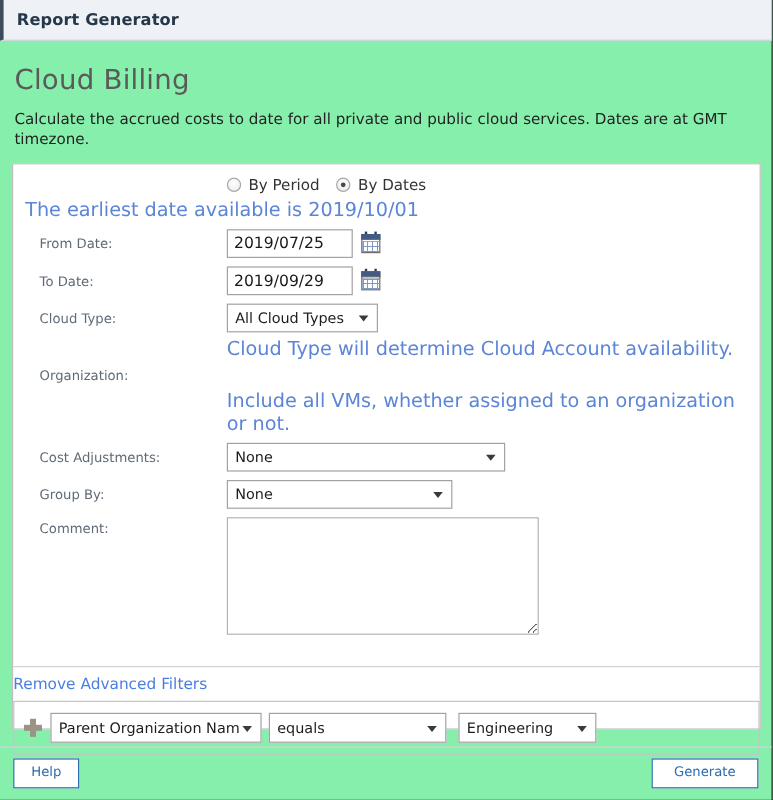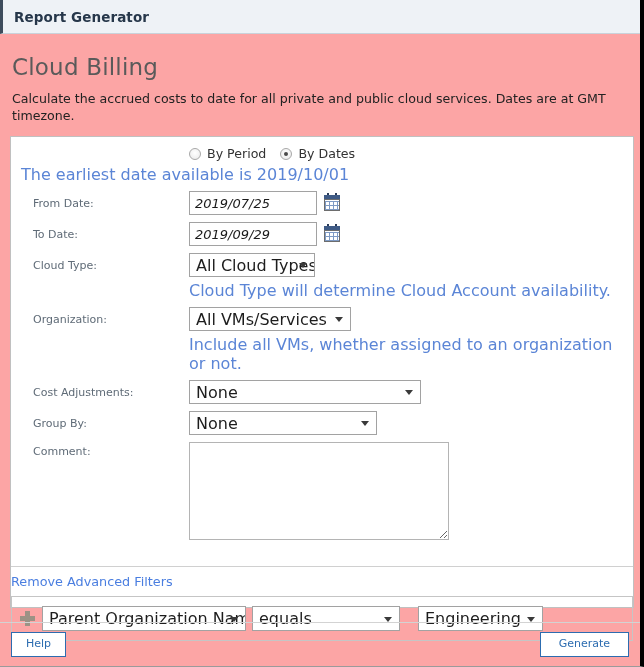--- a/index.html
+++ b/index.html
@@ -10,22 +10,22 @@
     height: 667px;
     background: #ffffff;
     font-family: "DejaVu Sans", "Liberation Sans", sans-serif;
     overflow: hidden;
   }
 
   #app {
     position: relative;
     width: 644px;
     height: 667px;
-    background: #fca5a5;
-    border-right: 4px solid #000000;
+    background: #86efac;
+    border-right: 1px solid #000000;
     border-bottom: 1px solid #9a9a9a;
   }
 
   
   .titlebar {
     height: 34px;
     background: #eef2f6;
     border-bottom: 1px solid #c9d2da;
     border-left: 3px solid #3d4c5c;
     display: flex;
@@ -117,21 +117,21 @@
   input.textbox {
     font-family: "DejaVu Sans", "Liberation Sans", sans-serif;
     font-size: 13px;
     color: #1a1a1a;
     border: 1px solid #a2a2a2;
     background: #ffffff;
     height: 24px;
     padding: 0 5px;
     outline: none;
   }
-  input.date { width: 128px; font-style: italic; }
+  input.date { width: 105px; }
 
   .cal-icon {
     width: 16px; height: 16px;
     margin-left: 7px;
     position: relative;
     display: inline-block;
     cursor: pointer;
   }
   .cal-icon .cal-body {
     position: absolute; inset: 0;
@@ -158,21 +158,21 @@
 
   
   .select {
     position: relative;
     display: inline-flex;
     align-items: center;
     border: 1px solid #a2a2a2;
     background: #ffffff;
     height: 24px;
     padding: 0 22px 0 6px;
-    font-size: 16px;
+    font-size: 12px;
     color: #1d1d1d;
     cursor: pointer;
     white-space: nowrap;
     overflow: hidden;
   }
   .select .caret {
     position: absolute;
     right: 7px; top: 50%;
     margin-top: -2px;
     width: 0; height: 0;
@@ -228,23 +228,23 @@
   }
   .plus-icon::before, .plus-icon::after {
     content: "";
     position: absolute;
     background: #9c9285;
     border: 0;
   }
   .plus-icon::before { left: 0; right: 0; top: 5px; height: 5px; }
   .plus-icon::after { top: 0; bottom: 0; left: 5px; width: 5px; }
 
-  .sel-filter-field { width: 204px; height: 25px; }
+  .sel-filter-field { width: 176px; height: 25px; }
   .sel-filter-op { width: 148px; height: 25px; margin-left: 6px; }
-  .sel-filter-val { width: 125px; height: 25px; margin-left: 18px; }
+  .sel-filter-val { width: 115px; height: 25px; margin-left: 10px; }
 
   
   .footer {
     position: absolute;
     left: 0; right: 0; bottom: 0;
     height: 44px;
     border-top: 1px solid #d3d3d3;
     display: flex;
     align-items: center;
     justify-content: space-between;
@@ -324,24 +324,20 @@
         <span class="select sel-cloudtype">
           <span>All Cloud Types</span>
           <span class="caret"></span>
         </span>
       </div>
       <div class="hint indent">Cloud Type will determine Cloud Account availability.</div>
 
       
       <div class="field-row">
         <span class="field-label">Organization:</span>
-        <span class="select sel-org">
-          <span>All VMs/Services</span>
-          <span class="caret"></span>
-        </span>
       </div>
       <div class="hint indent">Include all VMs, whether assigned to an organization or not.</div>
 
       
       <div class="field-row">
         <span class="field-label">Cost Adjustments:</span>
         <span class="select sel-cost">
           <span>None</span>
           <span class="caret"></span>
         </span>

